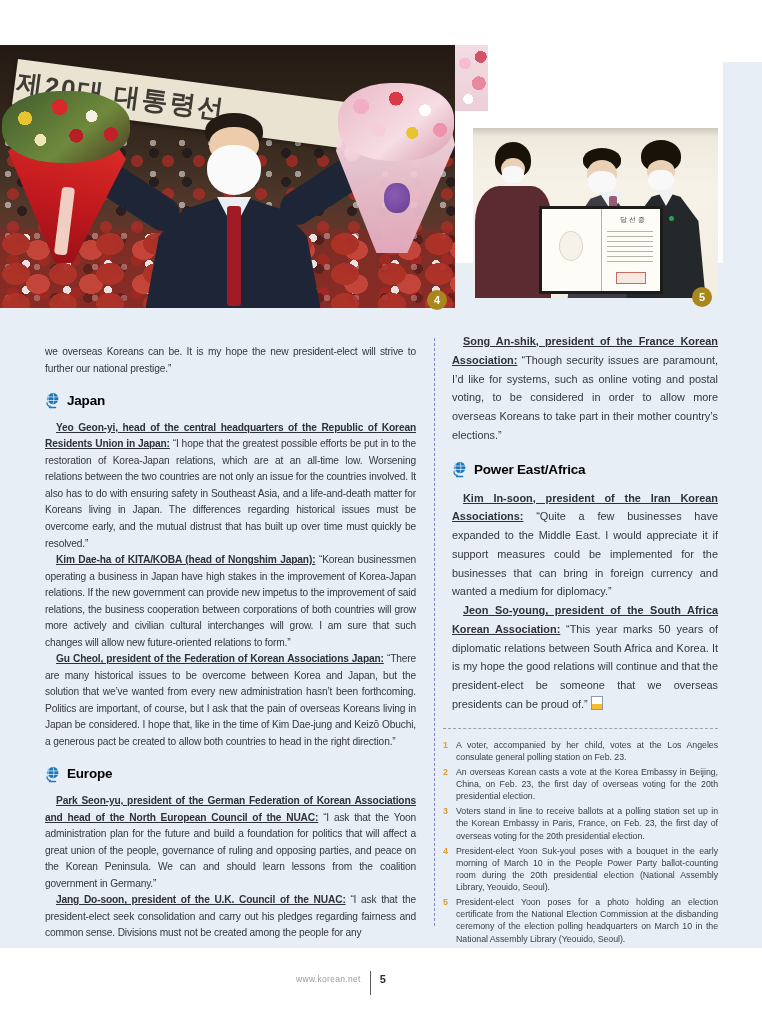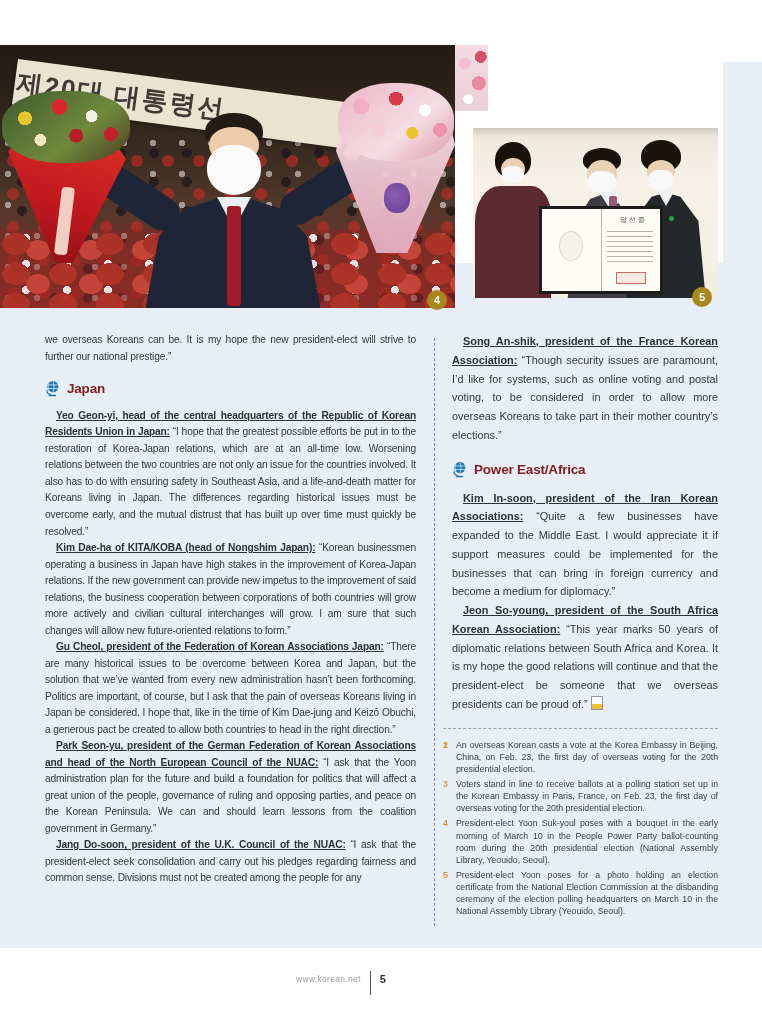--- a/index.html
+++ b/index.html
@@ -94,28 +94,28 @@
   .cert-emblem{position:absolute;left:17px;top:22px;width:22px;height:28px;border:1px solid #dcd6c6;border-radius:50%;background:#f5f2ea;}
 
   
   .badge{position:absolute;width:20px;height:20px;border-radius:50%;background:#a8871e;
     color:#fff;font-weight:bold;font-size:11px;display:flex;align-items:center;justify-content:center;}
   .badge-4{left:427px;top:290px;}
   .badge-5{left:692px;top:287px;}
 
   
   .col{position:absolute;text-align:justify;}
-  .col-left{left:45px;top:332px;width:371px;font-size:10.2px;line-height:1.62;letter-spacing:-0.15px;}
+  .col-left{left:45px;top:344px;width:371px;font-size:10.2px;line-height:1.62;letter-spacing:-0.15px;}
   .col-right{left:452px;top:332px;width:266px;font-size:10.9px;line-height:1.72;}
   .col p{margin:0;text-indent:11px;}
   .col p.cont{text-indent:0;}
   .col b{color:#2e3238;text-decoration:underline;}
   .col-divider{position:absolute;left:434px;top:338px;height:588px;width:0;border-left:1px dashed #7d87c3;}
   .sec-head{display:flex;align-items:center;gap:7px;margin:13px 0 8px;text-indent:0;}
-  .sec-head .t{font-size:13.5px;font-weight:bold;color:#7f1d1d;letter-spacing:-0.2px;}
+  .sec-head .t{font-size:13.5px;font-weight:bold;color:#000000;letter-spacing:-0.2px;}
   .globe{flex:0 0 auto;}
 
   .endmark{display:inline-block;width:10px;height:12px;font-size:7px;line-height:11px;text-align:center;
     color:#1a5fa8;background:linear-gradient(180deg,#ffffff 55%,#f2c02e 55%);border:1px solid #8f98a8;
     vertical-align:-2px;margin-left:3px;overflow:hidden;}
 
   
   .fn-sep{border-top:1px dashed #9aa2ac;margin:14px 0 10px -9px;}
   .fn-list{margin-left:-9px;}
   .fn{position:relative;padding-left:13px;font-size:8.8px;line-height:1.38;color:#3a3e46;
@@ -201,43 +201,52 @@
         <path d="M8 .7 a6.3 6.3 0 0 0 0 12.6 M5.2 1.4 c-2.6 3 -2.6 8.2 0 11.2 M8 .7 c1.9 1.6 1.9 11 0 12.6 M2 5.2 h12 M2 9 h12" stroke="#fff" fill="none" stroke-width=".7"></path>
         <path d="M2.4 10.8 c-1.2 2.6 1.4 4.6 4 4.3" stroke="#1d76ba" fill="none" stroke-width="1.3"></path>
         <rect x="4" y="15.6" width="8" height="1.7" rx=".8" fill="#1d76ba"></rect>
       </svg>
       <span class="t">Japan</span>
     </div>
     <p><b>Yeo Geon-yi, head of the central headquarters of the Republic of Korean Residents Union in Japan:</b> <span>“I hope that the greatest possible efforts be put in to the restoration of Korea-Japan relations, which are at an all-time low. Worsening relations between the two countries are not only an issue for the countries involved. It also has to do with ensuring safety in Southeast Asia, and a life-and-death matter for Koreans living in Japan. The differences regarding historical issues must be overcome early, and the mutual distrust that has built up over time must quickly be resolved.”</span></p>
     <p><b>Kim Dae-ha of KITA/KOBA (head of Nongshim Japan):</b> <span>“Korean businessmen operating a business in Japan have high stakes in the improvement of Korea-Japan relations. If the new government can provide new impetus to the improvement of said relations, the business cooperation between corporations of both countries will grow more actively and civilian cultural interchanges will grow. I am sure that such changes will allow new future-oriented relations to form.”</span></p>
     <p><b>Gu Cheol, president of the Federation of Korean Associations Japan:</b> <span>“There are many historical issues to be overcome between Korea and Japan, but the solution that we’ve wanted from every new administration hasn’t been forthcoming. Politics are important, of course, but I ask that the pain of overseas Koreans living in Japan be considered. I hope that, like in the time of Kim Dae-jung and Keizō Obuchi, a generous pact be created to allow both countries to head in the right direction.”</span></p>
 
+    <div class="sec-head">
+      <svg class="globe" width="15" height="17" viewBox="0 0 16 18">
+        <circle cx="8" cy="7" r="6.3" fill="#1d76ba"></circle>
+        <path d="M8 .7 a6.3 6.3 0 0 0 0 12.6 M5.2 1.4 c-2.6 3 -2.6 8.2 0 11.2 M8 .7 c1.9 1.6 1.9 11 0 12.6 M2 5.2 h12 M2 9 h12" stroke="#fff" fill="none" stroke-width=".7"></path>
+        <path d="M2.4 10.8 c-1.2 2.6 1.4 4.6 4 4.3" stroke="#1d76ba" fill="none" stroke-width="1.3"></path>
+        <rect x="4" y="15.6" width="8" height="1.7" rx=".8" fill="#1d76ba"></rect>
+      </svg>
+      <span class="t">Europe</span>
+    </div>
     <p><b>Park Seon-yu, president of the German Federation of Korean Associations and head of the North European Council of the NUAC:</b> <span>“I ask that the Yoon administration plan for the future and build a foundation for politics that will affect a great union of the people, governance of ruling and opposing parties, and peace on the Korean Peninsula. We can and should learn lessons from the coalition government in Germany.”</span></p>
     <p><b>Jang Do-soon, president of the U.K. Council of the NUAC:</b> <span>“I ask that the president-elect seek consolidation and carry out his pledges regarding fairness and common sense. Divisions must not be created among the people for any</span></p>
   </div>
 
   <div class="col col-right">
     <p><b>Song An-shik, president of the France Korean Association:</b> <span>“Though security issues are paramount, I’d like for systems, such as online voting and postal voting, to be considered in order to allow more overseas Koreans to take part in their mother country’s elections.”</span></p>
 
     <div class="sec-head">
       <svg class="globe" width="15" height="17" viewBox="0 0 16 18">
         <circle cx="8" cy="7" r="6.3" fill="#1d76ba"></circle>
         <path d="M8 .7 a6.3 6.3 0 0 0 0 12.6 M5.2 1.4 c-2.6 3 -2.6 8.2 0 11.2 M8 .7 c1.9 1.6 1.9 11 0 12.6 M2 5.2 h12 M2 9 h12" stroke="#fff" fill="none" stroke-width=".7"></path>
         <path d="M2.4 10.8 c-1.2 2.6 1.4 4.6 4 4.3" stroke="#1d76ba" fill="none" stroke-width="1.3"></path>
         <rect x="4" y="15.6" width="8" height="1.7" rx=".8" fill="#1d76ba"></rect>
       </svg>
       <span class="t">Power East/Africa</span>
     </div>
-    <p><b>Kim In-soon, president of the Iran Korean Associations:</b> <span>“Quite a few businesses have expanded to the Middle East. I would appreciate it if support measures could be implemented for the businesses that can bring in foreign currency and become a medium for diplomacy.”</span></p>
+    <p><b>Kim In-soon, president of the Iran Korean Associations:</b> <span>“Quite a few businesses have expanded to the Middle East. I would appreciate it if support measures could be implemented for the businesses that can bring in foreign currency and wanted a medium for diplomacy.”</span></p>
     <p><b>Jeon So-young, president of the South Africa Korean Association:</b> <span>“This year marks 50 years of diplomatic relations between South Africa and Korea. It is my hope the good relations will continue and that the president-elect be someone that we overseas presidents can be proud of.”</span><span class="endmark">창</span></p>
 
     <div class="fn-sep"></div>
 
     <div class="fn-list">
-      <div class="fn"><span class="fn-num">1</span></div>
+      <div class="fn"><span class="fn-num">1</span><span>A voter, accompanied by her child, votes at the Los Angeles consulate general polling station on Feb. 23.</span></div>
       <div class="fn"><span class="fn-num">2</span><span>An overseas Korean casts a vote at the Korea Embassy in Beijing, China, on Feb. 23, the first day of overseas voting for the 20th presidential election.</span></div>
       <div class="fn"><span class="fn-num">3</span><span>Voters stand in line to receive ballots at a polling station set up in the Korean Embassy in Paris, France, on Feb. 23, the first day of overseas voting for the 20th presidential election.</span></div>
       <div class="fn"><span class="fn-num">4</span><span>President-elect Yoon Suk-youl poses with a bouquet in the early morning of March 10 in the People Power Party ballot-counting room during the 20th presidential election (National Assembly Library, Yeouido, Seoul).</span></div>
       <div class="fn"><span class="fn-num">5</span><span>President-elect Yoon poses for a photo holding an election certificate from the National Election Commission at the disbanding ceremony of the election polling headquarters on March 10 in the National Assembly Library (Yeouido, Seoul).</span></div>
     </div>
   </div>
 
   <div class="footer">
     <span class="url">www.korean.net</span>
     <span class="bar"></span>

